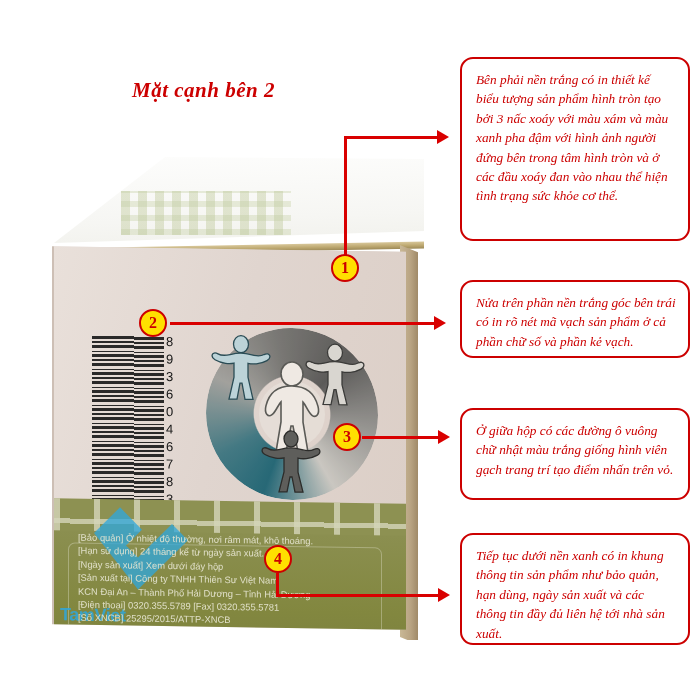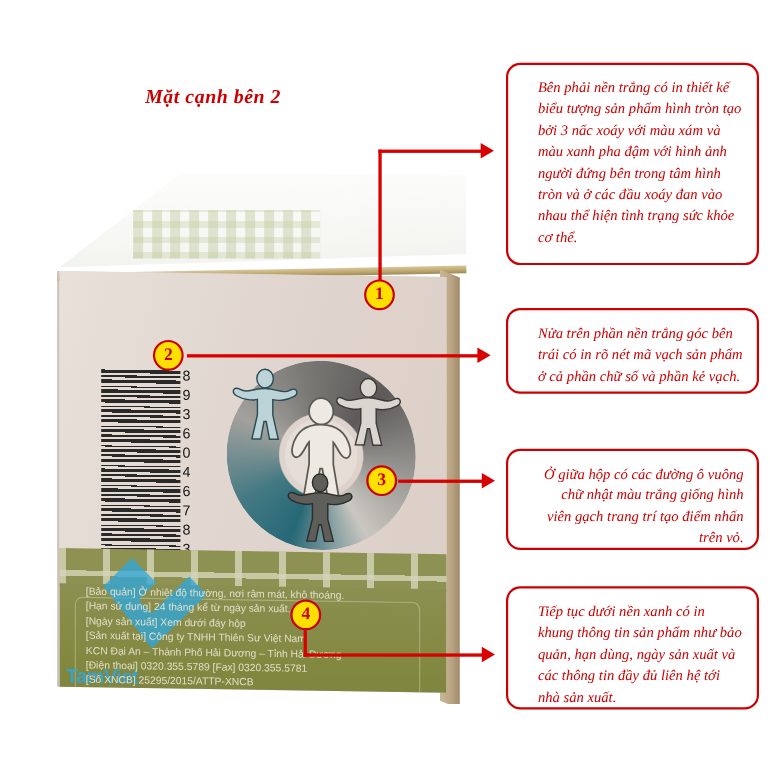--- a/index.html
+++ b/index.html
@@ -10,21 +10,21 @@
     overflow:hidden;
     position:relative;
   }
   #stage{position:absolute;left:0;top:0;width:700px;height:700px;}
 
   
   .title{
     position:absolute;left:132px;top:78px;
     font-family:"Liberation Serif",serif;
     font-style:italic;font-weight:bold;
-    font-size:18px;color:#cc0000;
+    font-size:21px;color:#cc0000;
     letter-spacing:.5px;
     white-space:nowrap;
   }
 
   
   .photo{
     position:absolute;left:30px;top:145px;width:400px;height:495px;
     overflow:hidden;
   }
   
@@ -148,21 +148,21 @@
 
   
   .note{
     position:absolute;
     border:2.4px solid #cc0000;border-radius:13px;
     background:#ffffff;
     color:#cc0000;
     font-family:"Liberation Serif",serif;
     font-style:italic;
     font-size:13.3px;line-height:19.4px;
-    padding:11px 12px 11px 27px;
+    padding:11px 12px 11px 14px;
     box-sizing:border-box;
   }
   .note div{white-space:normal;}
 
   
   .badge{
     position:absolute;width:28px;height:28px;border-radius:50%;
     background:#ffe000;border:2.6px solid #cc0000;
     color:#cc0000;font-family:"Liberation Serif",serif;
     font-weight:bold;font-size:16px;
@@ -304,21 +304,21 @@
   </div>
 
   <div class="note" style="left:460px;top:57px;width:230px;height:184px;">
     <div>Bên phải nền trắng có in thiết kế biểu tượng sản phẩm hình tròn tạo bởi 3 nấc xoáy với màu xám và màu xanh pha đậm với hình ảnh người đứng bên trong tâm hình tròn và ở các đầu xoáy đan vào nhau thể hiện tình trạng sức khỏe cơ thể.</div>
   </div>
 
   <div class="note" style="left:460px;top:280px;width:230px;height:78px;">
     <div>Nửa trên phần nền trắng góc bên trái có in rõ nét mã vạch sản phẩm ở cả phần chữ số và phần kẻ vạch.</div>
   </div>
 
-  <div class="note" style="left:460px;top:408px;width:230px;height:92px;text-align:right;">
+  <div class="note" style="left:460px;top:408px;width:230px;height:92px;">
     <div>Ở giữa hộp có các đường ô vuông chữ nhật màu trắng giống hình viên gạch trang trí tạo điểm nhấn trên vỏ.</div>
   </div>
 
   <div class="note" style="left:460px;top:533px;width:230px;height:112px;font-style:italic;">
     <div>Tiếp tục dưới nền xanh có in khung thông tin sản phẩm như bảo quản, hạn dùng, ngày sản xuất và các thông tin đầy đủ liên hệ tới nhà sản xuất.</div>
   </div>
 
 </div>
 
 </body></html>

